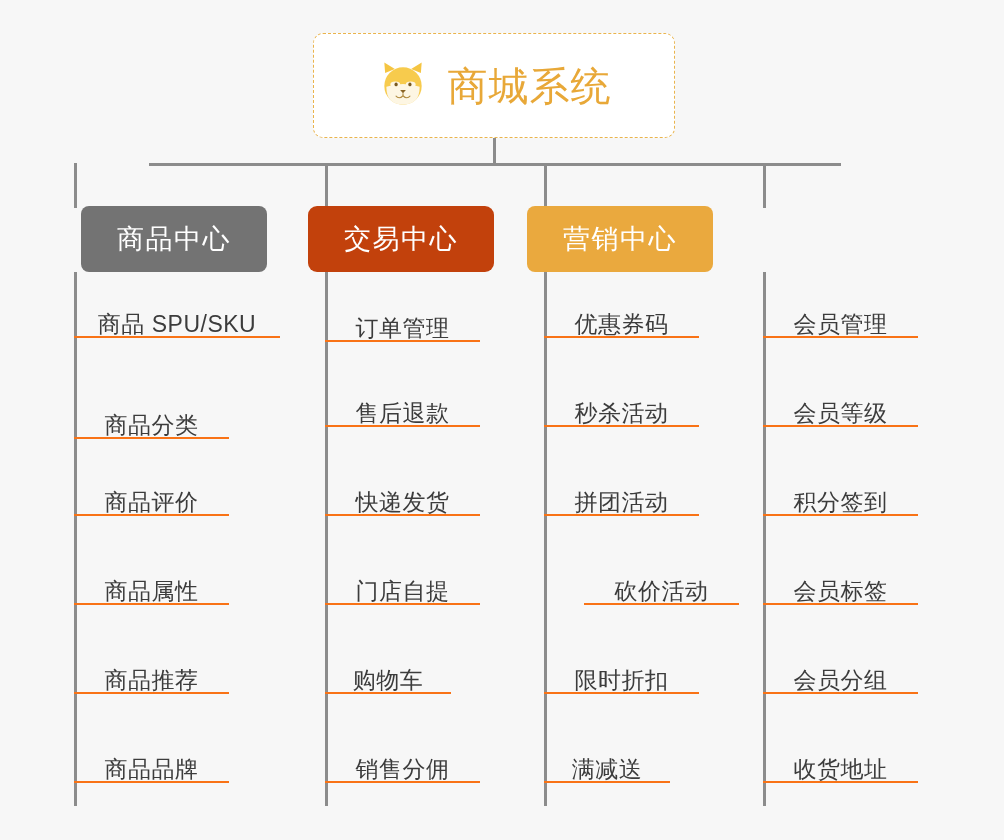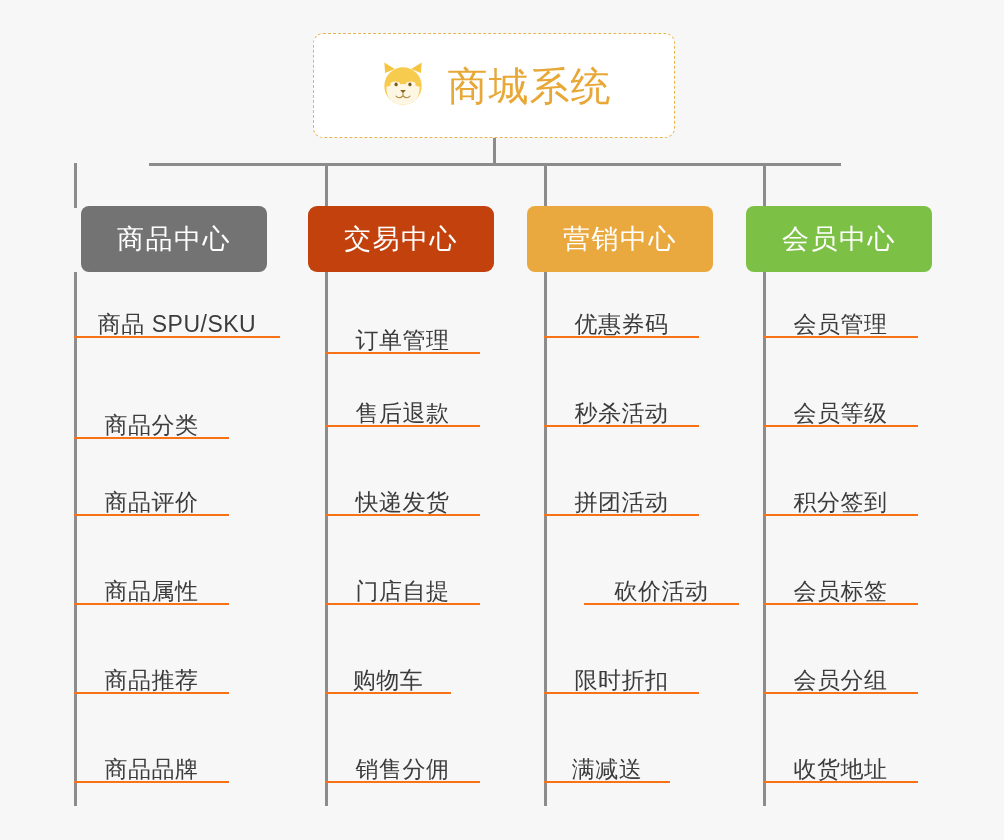--- a/index.html
+++ b/index.html
@@ -185,21 +185,21 @@
     <div class="leaf-item" style="top: 445px; width: 155px;">
         <span class="leaf-label">商品品牌</span>
       </div>
   </div>
 
   <div class="cat-box" id="cat-1" style="left: 308px; width: 186px; background: #c2410c; border-radius: 9px;">
     <span class="cat-label">交易中心</span>
   </div>
   <div class="leaf-col" id="col-1" style="left: 325px;">
     <div class="leaf-trunk" style="height: 534px; background: rgb(140, 140, 140);"></div>
-    <div class="leaf-item" style="top: 16px; width: 155px; text-align: center;">
+    <div class="leaf-item" style="top: 4px; width: 155px; text-align: center;">
         <span class="leaf-label">订单管理</span>
       </div>
     <div class="leaf-item" style="top: 89px; width: 155px;">
         <span class="leaf-label">售后退款</span>
       </div>
     <div class="leaf-item" style="top: 178px; width: 155px;">
         <span class="leaf-label">快递发货</span>
       </div>
     <div class="leaf-item" style="top: 267px; width: 155px;">
         <span class="leaf-label">门店自提</span>
@@ -230,23 +230,20 @@
         <span class="leaf-label">砍价活动</span>
       </div>
     <div class="leaf-item" style="top: 356px; width: 155px; text-align: right;">
         <span class="leaf-label">限时折扣</span>
       </div>
     <div class="leaf-item" style="top: 445px; width: 126px;">
         <span class="leaf-label">满减送</span>
       </div>
   </div>
 
-  <div class="cat-box" id="cat-3" style="left: 746px; width: 186px; background: rgb(124, 193, 69);">
-    <span class="cat-label">会员中心</span>
-  </div>
   <div class="leaf-col" id="col-3" style="left: 763px;">
     <div class="leaf-trunk" style="height: 534px; background: rgb(140, 140, 140);"></div>
     <div class="leaf-item" style="top: 0px; width: 155px;">
         <span class="leaf-label">会员管理</span>
       </div>
     <div class="leaf-item" style="top: 89px; width: 155px;">
         <span class="leaf-label">会员等级</span>
       </div>
     <div class="leaf-item" style="top: 178px; width: 155px;">
         <span class="leaf-label">积分签到</span>

